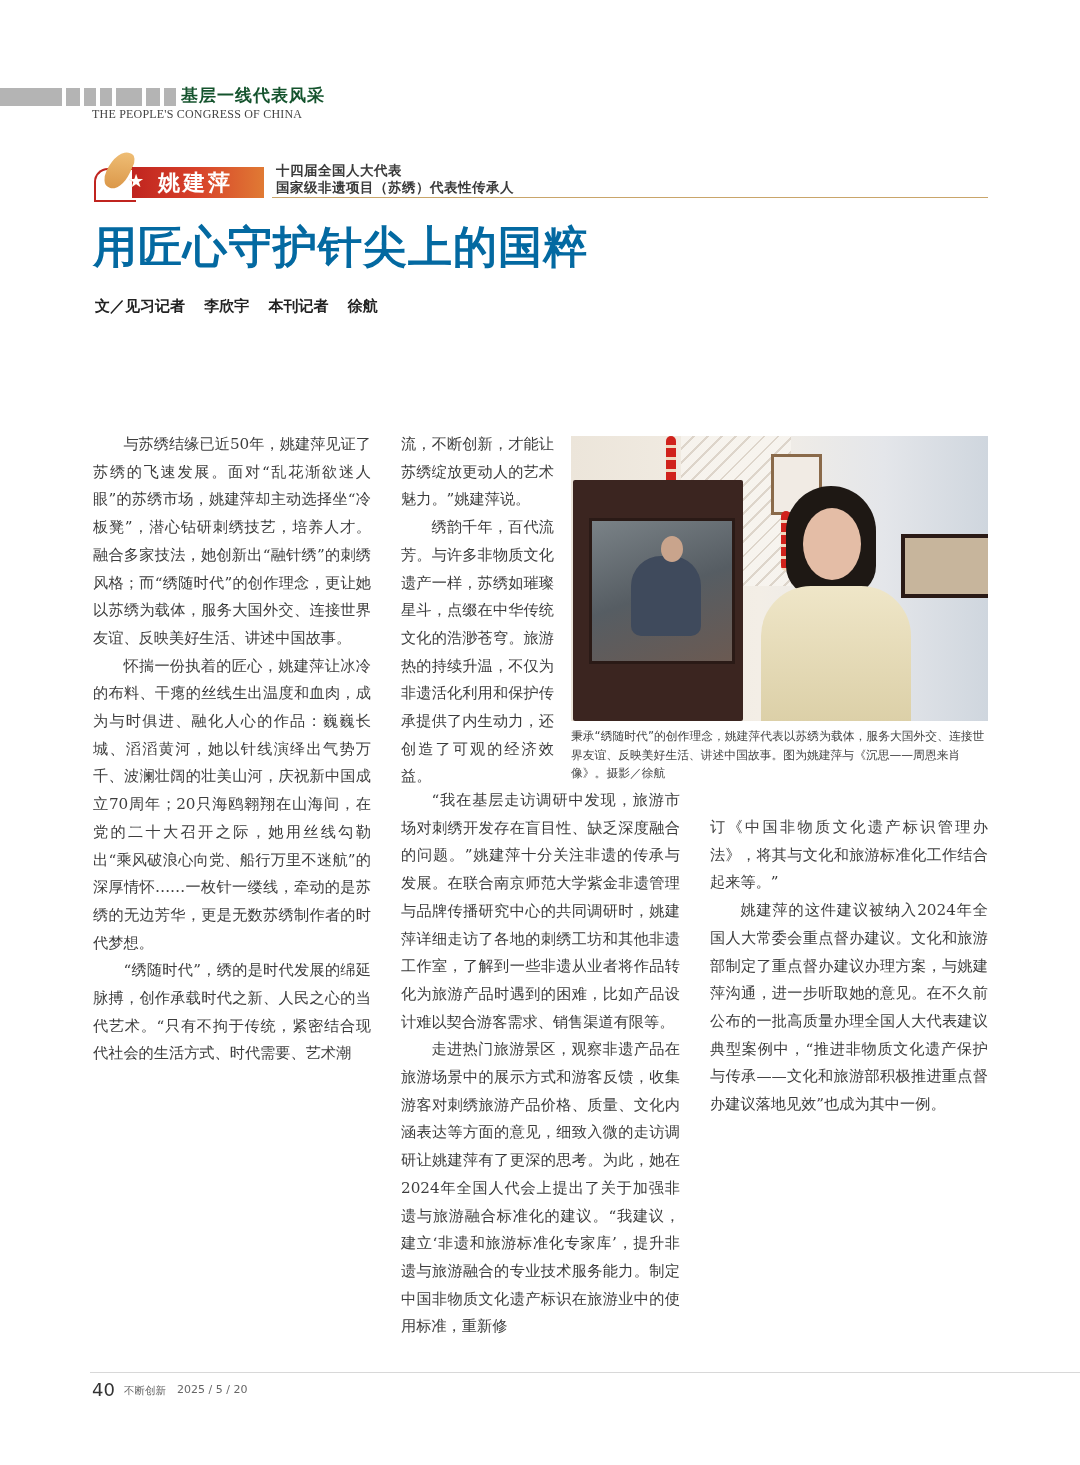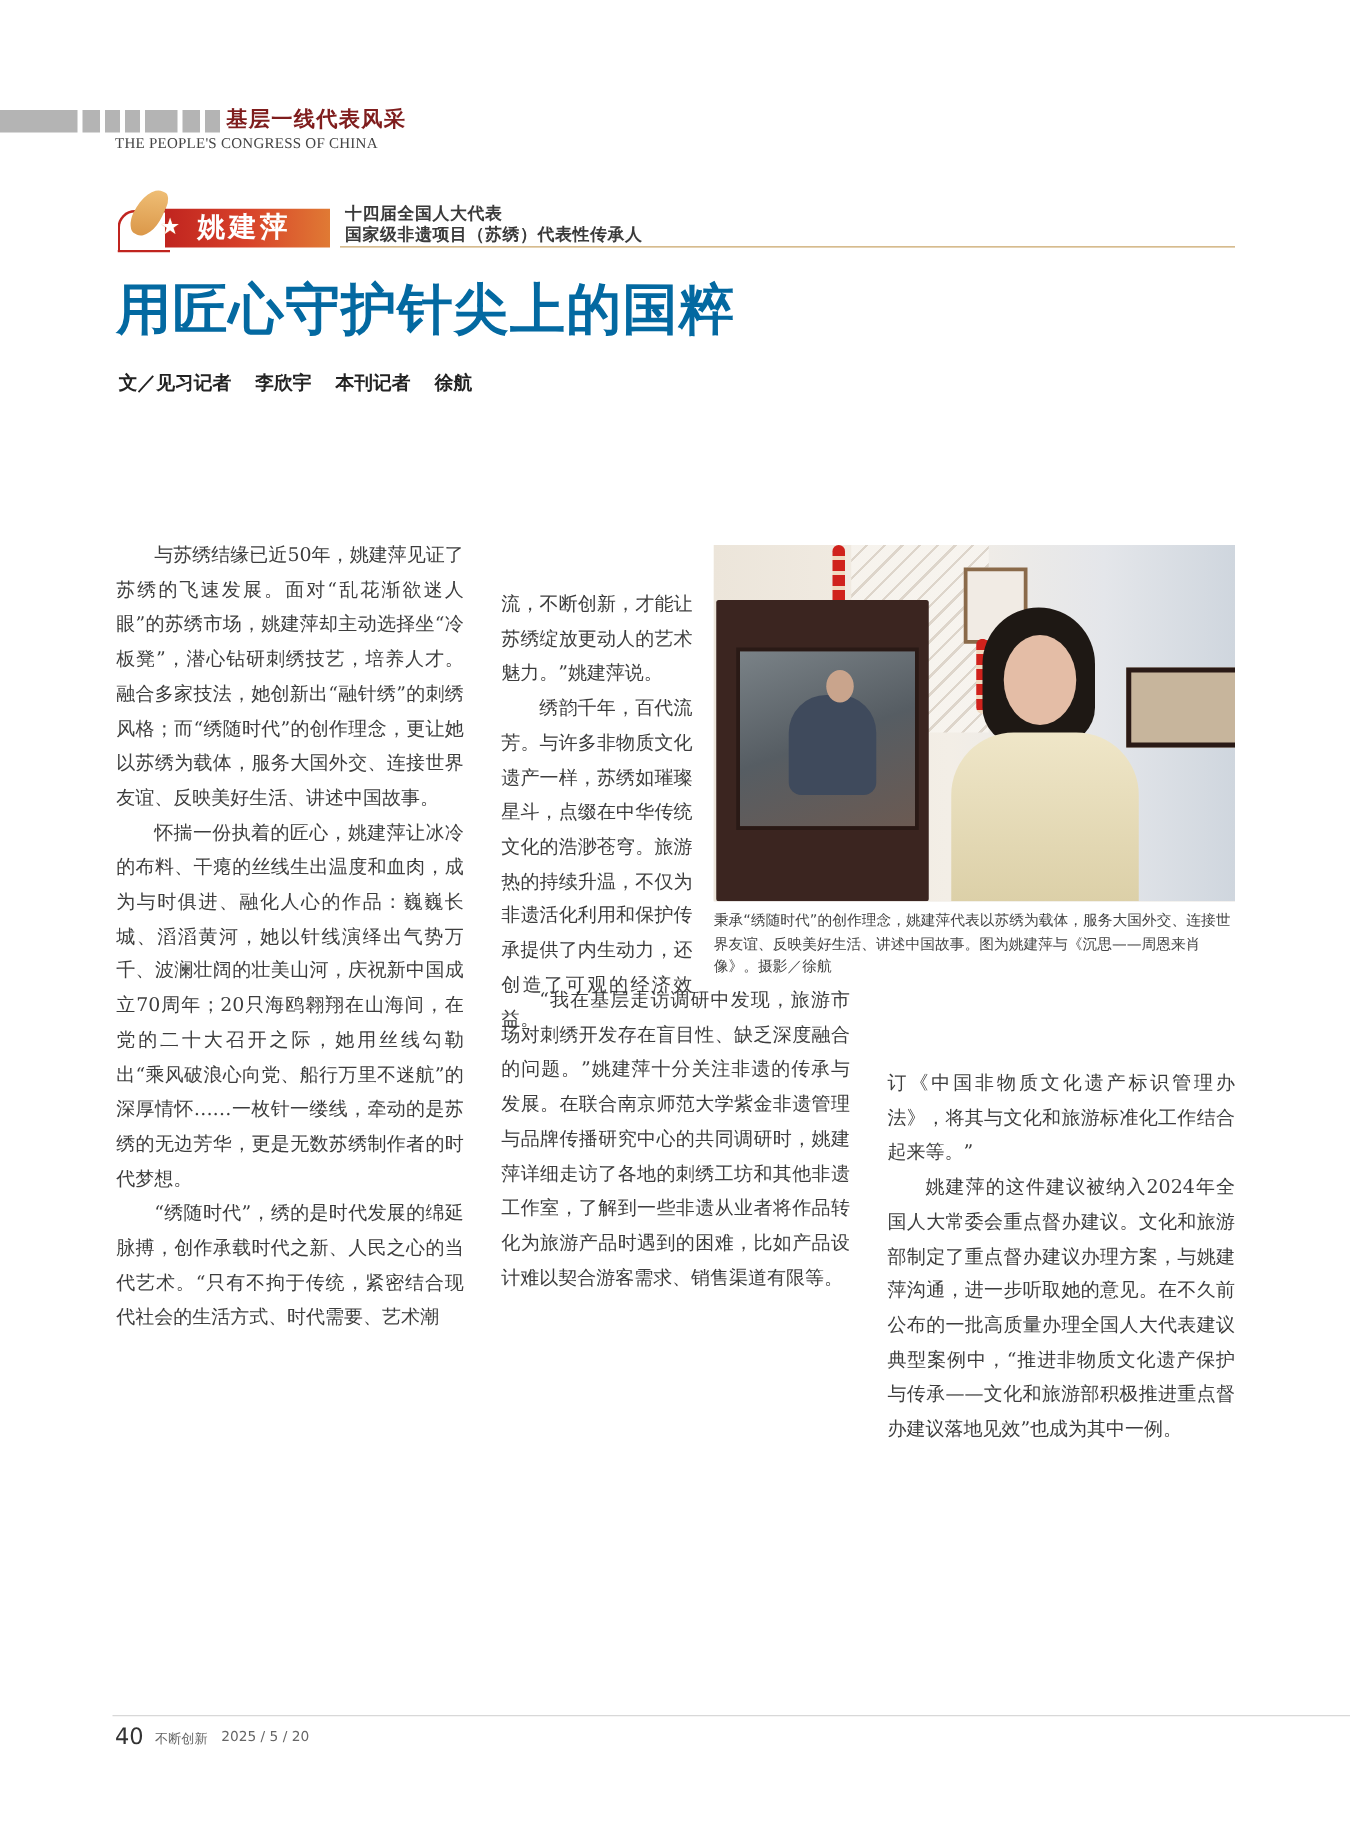--- a/index.html
+++ b/index.html
@@ -2,21 +2,21 @@
 <html><head>
   <meta charset="utf-8">
   <style>
     html, body { margin:0; padding:0; background:#ffffff; }
     body { width:1080px; height:1465px; position:relative; overflow:hidden;
            font-family:"DejaVu Serif","Liberation Serif",serif; color:#3a3a3a; }
 
     
     .hdr-bar { position:absolute; top:88px; height:18px; background:#b4b4b4; }
     .section-title { position:absolute; left:181px; top:84px; font-family:"DejaVu Sans","Liberation Sans",sans-serif;
-      font-size:17px; font-weight:bold; color:#7f1d1d; letter-spacing:1px; }
+      font-size:17px; font-weight:bold; color:#14532d; letter-spacing:1px; }
     .section-sub { position:absolute; left:92px; top:107px; font-family:"Liberation Serif",serif;
       font-size:12px; color:#444; letter-spacing:0.2px; }
 
     
     .badge-wrap { position:absolute; left:92px; top:150px; width:180px; height:50px; }
     .badge-red { position:absolute; left:40px; top:17px; width:132px; height:31px;
       background:linear-gradient(90deg,#c0241f 0%,#d8422a 50%,#e07a34 100%); }
     .badge-name { position:absolute; left:66px; top:17px; font-size:22px; line-height:31px; color:#fff;
       font-weight:bold; letter-spacing:3px; font-family:"DejaVu Serif",serif; }
     .badge-frame { position:absolute; left:2px; top:18px; width:40px; height:30px; border-left:2px solid #c0241f;
@@ -30,21 +30,21 @@
     
     .headline { position:absolute; left:93px; top:218px; font-family:"DejaVu Sans","Liberation Sans",sans-serif;
       font-size:44px; font-weight:bold; color:#0369a1; letter-spacing:1px; }
     .byline { position:absolute; left:95px; top:297px; font-family:"DejaVu Sans","Liberation Sans",sans-serif;
       font-size:15px; color:#222; font-weight:bold; }
     .byline span { margin-right:14px; }
 
     
     .col { position:absolute; font-size:15.2px; line-height:27.7px; color:#3d3d3d; text-align:justify; }
     .col p { margin:0; text-indent:2em; }
-    .col p.noindent { text-indent:0;margin-top:39px; }
+    .col p.noindent { text-indent:0; }
     .col1 { left:93px; top:431px; width:278px; }
     .col2a { left:401px; top:431px; width:153px; }
     .col2b { left:401px; top:787px; width:279px; }
     .col3 { left:710px; top:814px; width:278px; }
 
     
     .photo { position:absolute; left:571px; top:436px; width:417px; height:285px; overflow:hidden;
       background:linear-gradient(180deg,#efe7dc 0%,#e6ddd0 40%,#d9d0c4 100%); }
     .ph-wall { position:absolute; left:0; top:0; width:417px; height:285px;
       background:linear-gradient(90deg,#ece5da 0%,#f3eee6 45%,#e4e6ea 75%,#cfd6de 100%); }
@@ -134,20 +134,21 @@
   <div class="ph-figure"></div>
   <div class="ph-head"></div>
   <div class="ph-woman-hair"></div>
   <div class="ph-woman-body"></div>
   <div class="ph-woman-face"></div>
 </div>
 <div class="caption">秉承“绣随时代”的创作理念，姚建萍代表以苏绣为载体，服务大国外交、连接世界友谊、反映美好生活、讲述中国故事。图为姚建萍与《沉思——周恩来肖像》。摄影／徐航</div>
 
 <div class="col col2b">
   <p>“我在基层走访调研中发现，旅游市场对刺绣开发存在盲目性、缺乏深度融合的问题。”姚建萍十分关注非遗的传承与发展。在联合南京师范大学紫金非遗管理与品牌传播研究中心的共同调研时，姚建萍详细走访了各地的刺绣工坊和其他非遗工作室，了解到一些非遗从业者将作品转化为旅游产品时遇到的困难，比如产品设计难以契合游客需求、销售渠道有限等。</p>
+  <p>走进热门旅游景区，观察非遗产品在旅游场景中的展示方式和游客反馈，收集游客对刺绣旅游产品价格、质量、文化内涵表达等方面的意见，细致入微的走访调研让姚建萍有了更深的思考。为此，她在2024年全国人代会上提出了关于加强非遗与旅游融合标准化的建议。“我建议，建立‘非遗和旅游标准化专家库’，提升非遗与旅游融合的专业技术服务能力。制定中国非物质文化遗产标识在旅游业中的使用标准，重新修</p>
 </div>
 
 <div class="col col3">
   <p class="noindent">订《中国非物质文化遗产标识管理办法》，将其与文化和旅游标准化工作结合起来等。”</p>
   <p>姚建萍的这件建议被纳入2024年全国人大常委会重点督办建议。文化和旅游部制定了重点督办建议办理方案，与姚建萍沟通，进一步听取她的意见。在不久前公布的一批高质量办理全国人大代表建议典型案例中，“推进非物质文化遗产保护与传承——文化和旅游部积极推进重点督办建议落地见效”也成为其中一例。</p>
 </div>
 
 <div class="footer-line"></div>
 <div class="page-num">40</div>
 <div class="mag-name">不断创新</div>

